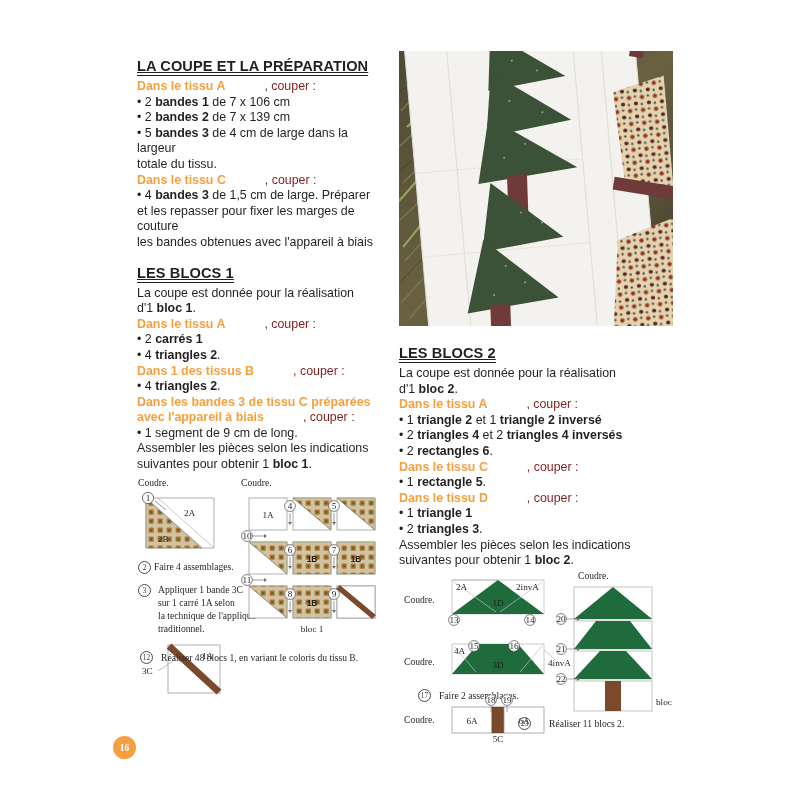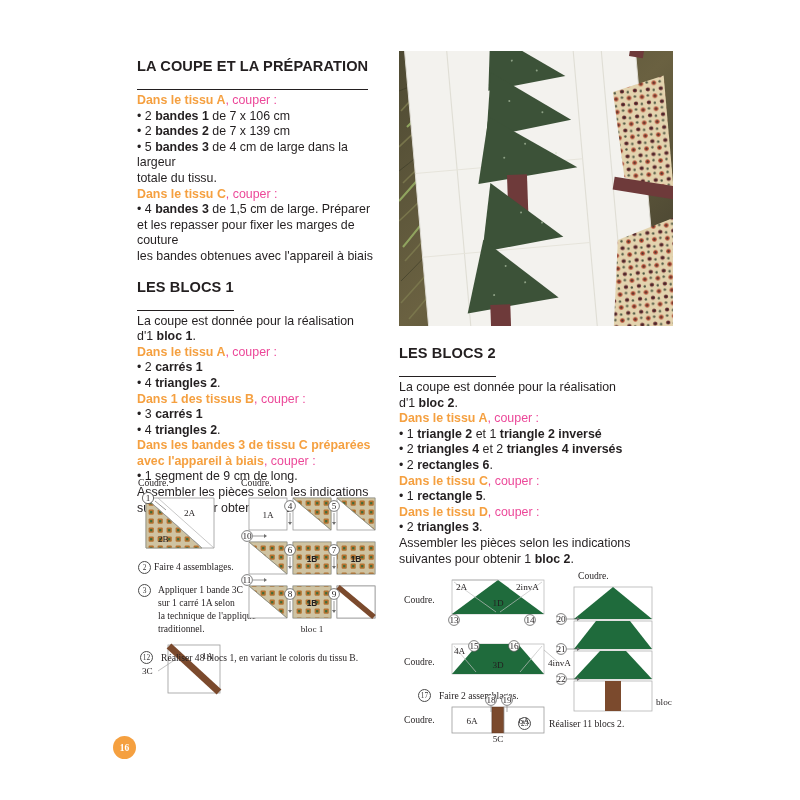--- a/index.html
+++ b/index.html
@@ -10,27 +10,28 @@
   }
   .page{position:absolute;inset:0;}
 
   
   .col-left{position:absolute;left:137px;top:57px;width:250px;}
   .col-right-top{position:absolute;left:399px;top:51px;width:274px;}
   .col-right{position:absolute;left:399px;top:344px;width:272px;}
 
   h2.sec{
     font-size:14.6px;font-weight:bold;letter-spacing:.1px;
-    margin:0 12px 3px 0;padding-bottom:15px;
+    margin:0 12px 3px 0;padding-bottom:1px;
     border-bottom:1.6px solid #231f20;display:inline-block;
     text-transform:uppercase;
+    text-decoration:underline;
   }
   .tline{font-size:12.4px;line-height:15.6px;margin:0;}
   .tline.org{color:#f5a040;font-weight:bold;}
-  .tline.org .blk{color:#ec4899;font-weight:normal;}
+  .tline.org .blk{color:#7f1d1d;font-weight:normal;margin-left:39px;}
   .tline b{font-weight:bold;}
   .gap{height:13px;}
 
   
   .photo{
     position:relative;width:274px;height:275px;overflow:hidden;
     background:#f2f1ec;
   }
   .photo svg{display:block;}
 
@@ -77,21 +78,20 @@
 
     <div class="gap"></div>
 
     <h2 class="sec">LES BLOCS 1</h2>
     <p class="tline">La coupe est donnée pour la réalisation</p>
     <p class="tline">d'1 <b>bloc 1</b>.</p>
     <p class="tline org"><span>Dans le tissu A</span><span class="blk">, couper :</span></p>
     <p class="tline">• 2 <b>carrés 1</b></p>
     <p class="tline">• 4 <b>triangles 2</b>.</p>
     <p class="tline org"><span>Dans 1 des tissus B</span><span class="blk">, couper :</span></p>
-    <p class="tline">• 3 <b>carrés 1</b></p>
     <p class="tline">• 4 <b>triangles 2</b>.</p>
     <p class="tline org">Dans les bandes 3 de tissu C préparées</p>
     <p class="tline org"><span>avec l'appareil à biais</span><span class="blk">, couper :</span></p>
     <p class="tline">• 1 segment de 9 cm de long.</p>
     <p class="tline">Assembler les pièces selon les indications</p>
     <p class="tline">suivantes pour obtenir 1 <b>bloc 1</b>.</p>
   </div>
 
   <div class="col-right-top">
     <div class="photo">
@@ -198,20 +198,21 @@
     <h2 class="sec">LES BLOCS 2</h2>
     <p class="tline">La coupe est donnée pour la réalisation</p>
     <p class="tline">d'1 <b>bloc 2</b>.</p>
     <p class="tline org"><span>Dans le tissu A</span><span class="blk">, couper :</span></p>
     <p class="tline">• 1 <b>triangle 2</b> et 1 <b>triangle 2 inversé</b></p>
     <p class="tline">• 2 <b>triangles 4</b> et 2 <b>triangles 4 inversés</b></p>
     <p class="tline">• 2 <b>rectangles 6</b>.</p>
     <p class="tline org"><span>Dans le tissu C</span><span class="blk">, couper :</span></p>
     <p class="tline">• 1 <b>rectangle 5</b>.</p>
     <p class="tline org"><span>Dans le tissu D</span><span class="blk">, couper :</span></p>
+    <p class="tline">• 1 <b>triangle 1</b></p>
     <p class="tline">• 2 <b>triangles 3</b>.</p>
     <p class="tline">Assembler les pièces selon les indications</p>
     <p class="tline">suivantes pour obtenir 1 <b>bloc 2</b>.</p>
   </div>
 
   <div class="diag" style="left:138px;top:477px;">
     <div class="cap">Coudre.</div>
     <svg width="112" height="64" viewBox="0 0 112 64" style="margin-top:2px;">
       <defs>
         <pattern id="fabB" width="9" height="9" patternUnits="userSpaceOnUse">

